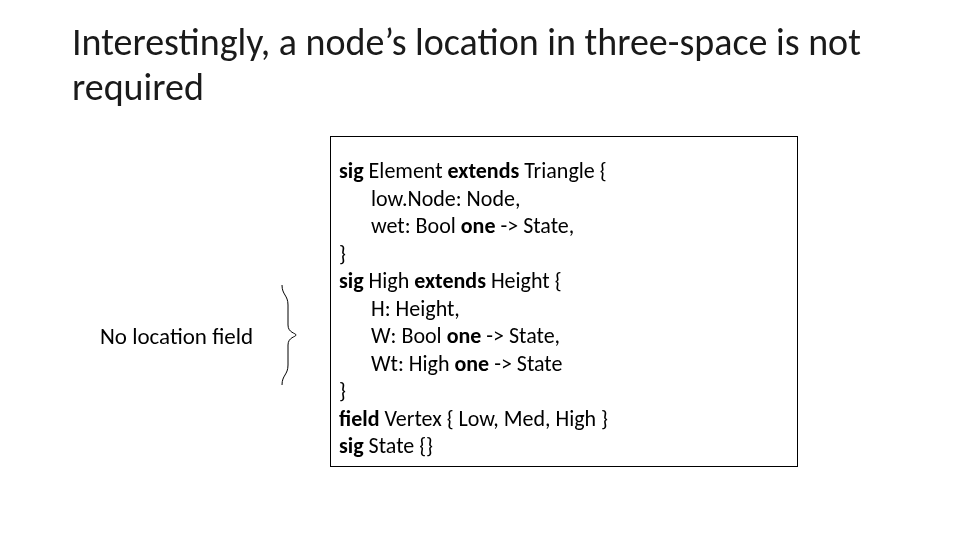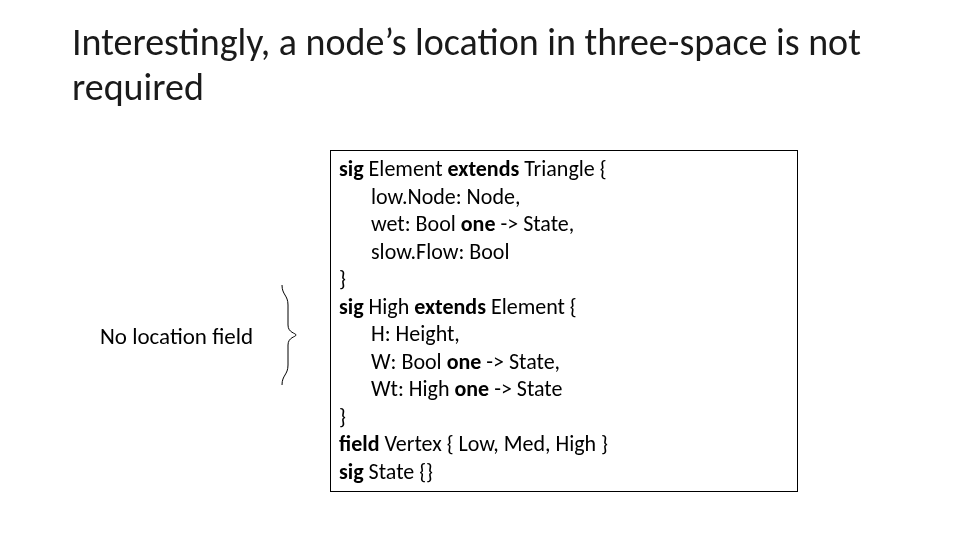--- a/index.html
+++ b/index.html
@@ -38,24 +38,24 @@
     position: absolute;
     left: 280px;
     top: 285px;
     width: 18px;
     height: 100px;
   }
   .brace svg { display: block; }
   .codebox {
     position: absolute;
     left: 330px;
-    top: 150px;
+    top: 136px;
     width: 450px;
     border: 1px solid #000;
-    padding: 4px 8px 6px 8px;
+    padding: 20px 8px 6px 8px;
     font-size: 22px;
     line-height: 1.25;
     font-family: Calibri, "Segoe UI", Arial, sans-serif;
     white-space: nowrap;
   }
   .kw { font-weight: 700; }
   .ind { padding-left: 32px; display: inline-block; }
 </style>
 </head>
 <body>
@@ -69,23 +69,22 @@
   <div class="brace">
     <svg width="18" height="100" viewBox="0 0 18 100">
       <path d="M2 0 C2 10 8 10 8 20 L8 40 C8 48 16 48 16 50 C16 52 8 52 8 60 L8 80 C8 90 2 90 2 100" stroke="#000" stroke-width="1" fill="none"></path>
     </svg>
   </div>
 
   <div class="codebox">
     <div><span class="kw">sig</span><span> Element </span><span class="kw">extends</span><span> Triangle {</span></div>
     <div><span class="ind">low.Node: Node,</span></div>
     <div><span class="ind"><span>wet: Bool </span><span class="kw">one</span><span> -&gt; State,</span></span></div>
-    <div><span class="ind">slow.Flow: Bool</span></div>
     <div>}</div>
-    <div><span class="kw">sig</span><span> High </span><span class="kw">extends</span><span> Element {</span></div>
+    <div><span class="kw">sig</span><span> High </span><span class="kw">extends</span><span> Height {</span></div>
     <div><span class="ind">H: Height,</span></div>
     <div><span class="ind"><span>W: Bool </span><span class="kw">one</span><span> -&gt; State,</span></span></div>
     <div><span class="ind"><span>Wt: High </span><span class="kw">one</span><span> -&gt; State</span></span></div>
     <div>}</div>
     <div><span class="kw">field</span><span> Vertex { Low, Med, High }</span></div>
     <div><span class="kw">sig</span><span> State {}</span></div>
   </div>
 
 </div>
 

